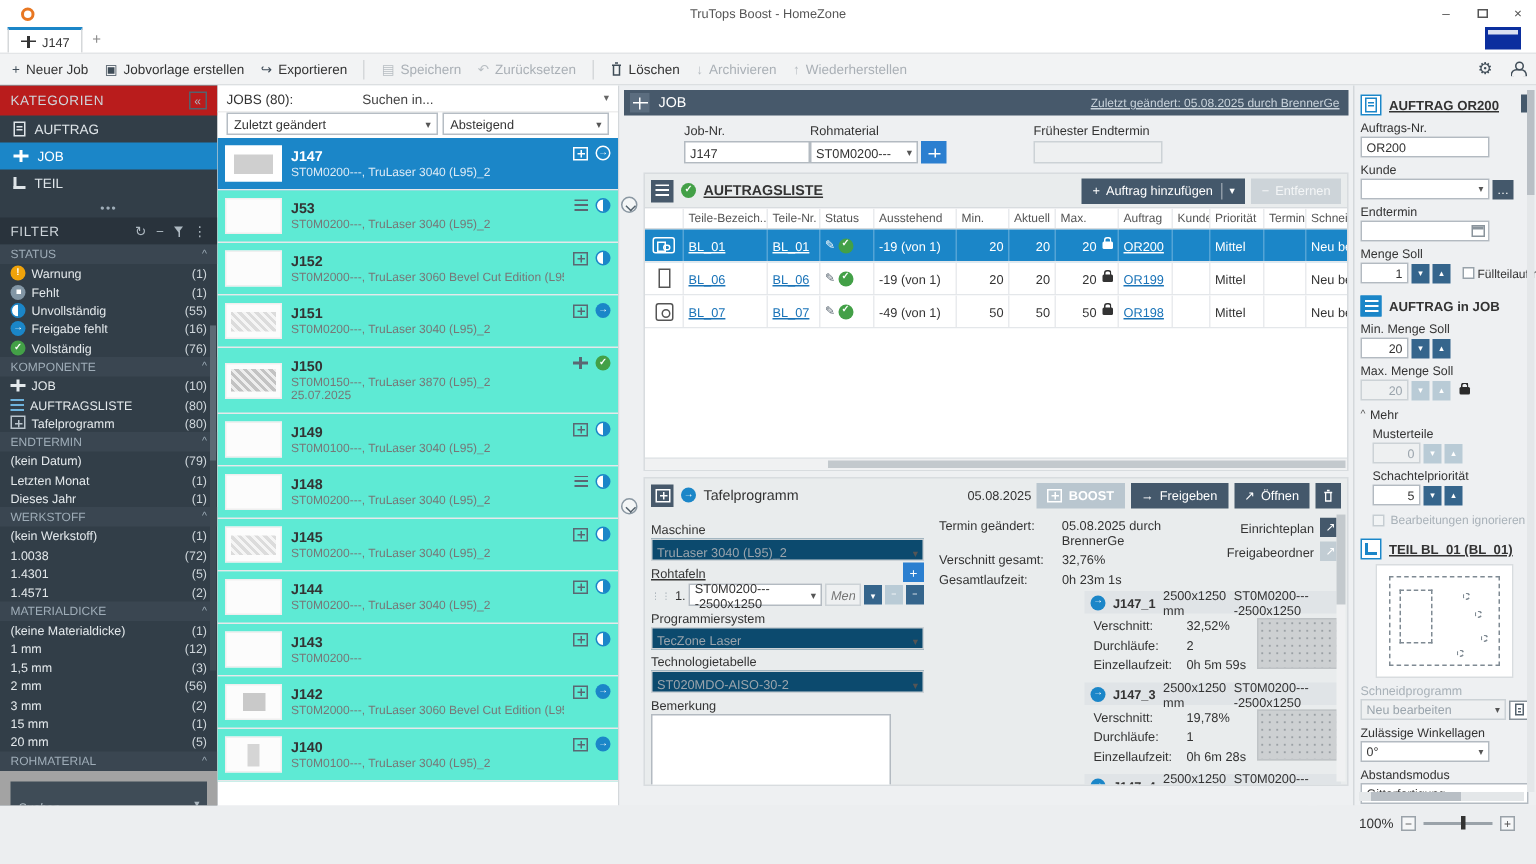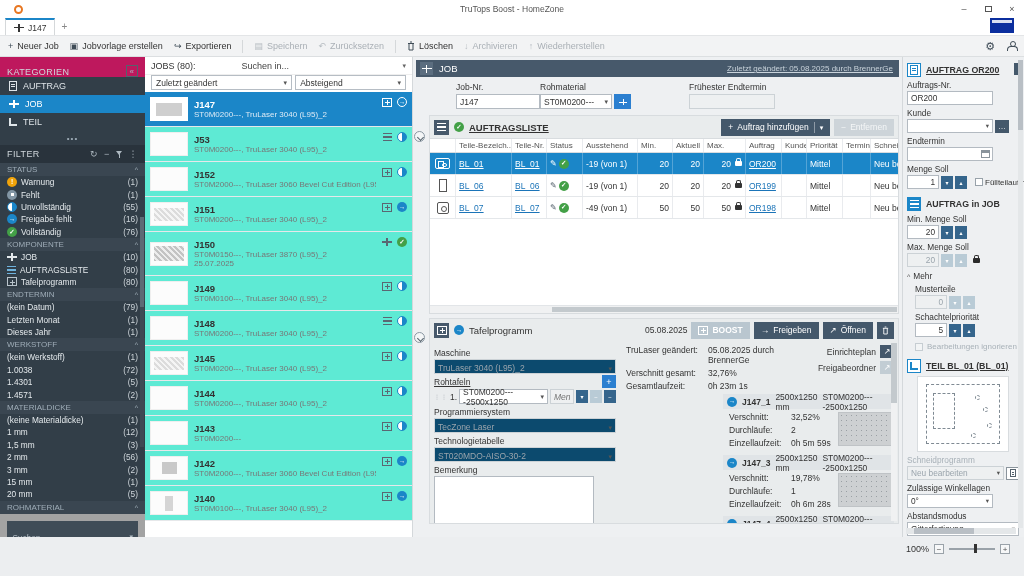--- a/index.html
+++ b/index.html
@@ -35,21 +35,21 @@
   .i-person::after { content:""; position:absolute; left:0; bottom:0; width:9px; height:4px; border:1px solid #3f4c57; border-bottom:none; border-radius:4px 4px 0 0; }
 
   
   .sidebar { left:0; top:57px; width:145px; bottom:39px; background:#323e48; color:#dfe5e9; overflow:hidden; }
   .jobs { left:145px; top:57px; width:268px; bottom:39px; background:#fff; border-right:1px solid #d4d8db; overflow:hidden; }
   .main { left:413px; top:57px; width:489px; bottom:39px; background:#eef0f2; overflow:hidden; padding:3px 3px 0 3px; }
   .rpanel { left:902px; top:57px; width:122px; bottom:39px; background:#eef0f2; border-left:1px solid #d4d8db; overflow:hidden; padding:2px 5px 0 4px; }
   .bottombar { left:0; right:0; bottom:0; height:39px; background:#eceef0; }
 
   
-  .sb-header { height:20px; background:#be185d; display:flex; align-items:flex-end; padding:0 7px; font-size:9px; letter-spacing:.4px; color:#cfd6db; }
+  .sb-header { height:20px; background:#b91c1c; display:flex; align-items:center; padding:0 7px; font-size:9px; letter-spacing:.4px; color:#cfd6db; }
   .sb-collapse { margin-left:auto; width:12px; height:12px; border:1px solid #55626d; display:flex; align-items:center; justify-content:center; font-size:8px; color:#aeb9c1; }
   .sb-cat { height:18px; display:flex; align-items:center; gap:6px; padding:0 9px; font-size:9px; }
   .sb-cat.sel { background:#1b86c8; color:#fff; }
   .sb-dots { height:14px; display:flex; align-items:center; justify-content:center; color:#9fadb8; font-size:8px; letter-spacing:1px; }
   .sb-fhead { height:18px; background:#29333c; display:flex; align-items:center; padding:0 7px; font-size:9px; letter-spacing:.4px; color:#cfd6db; gap:7px; }
   .sb-fhead .ficons { margin-left:auto; display:flex; gap:6px; color:#aeb9c1; font-size:9px; align-items:center; }
   .i-funnel { width:7px; height:7px; position:relative; }
   .i-funnel::before { content:""; position:absolute; top:0; left:0; border-left:3.5px solid transparent; border-right:3.5px solid transparent; border-top:4px solid #aeb9c1; }
   .i-funnel::after { content:""; position:absolute; left:3px; top:3px; width:1px; height:4px; background:#aeb9c1; }
   .sb-stitle { height:13px; background:#3a4651; color:#9fadb8; display:flex; align-items:center; padding:0 7px; font-size:8px; }
@@ -915,21 +915,21 @@
         <div class="fsel dis">
             <span>ST020MDO-AISO-30-2</span>
           </div>
         <div class="lab">Bemerkung</div>
         <textarea class="finput" style="width: 160px; height: 56px; resize: none;"></textarea>
       </div>
       <div class="tp-right">
         <div class="meta">
           <div class="meta-l">
             <div class="mrow">
-                <span class="ml">TruLaser geändert:</span>
+                <span class="ml">Termin geändert:</span>
                 <span>05.08.2025 durch BrennerGe</span>
               </div>
             <div class="mrow">
                 <span class="ml">Verschnitt gesamt:</span>
                 <span>32,76%</span>
               </div>
             <div class="mrow">
                 <span class="ml">Gesamtlaufzeit:</span>
                 <span>0h 23m 1s</span>
               </div>

